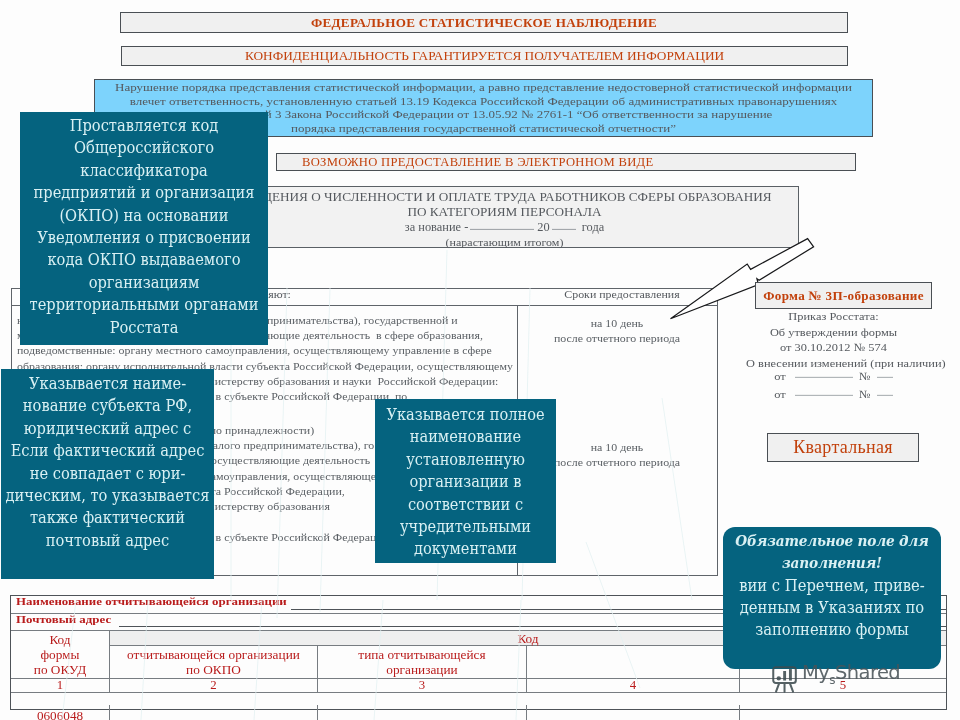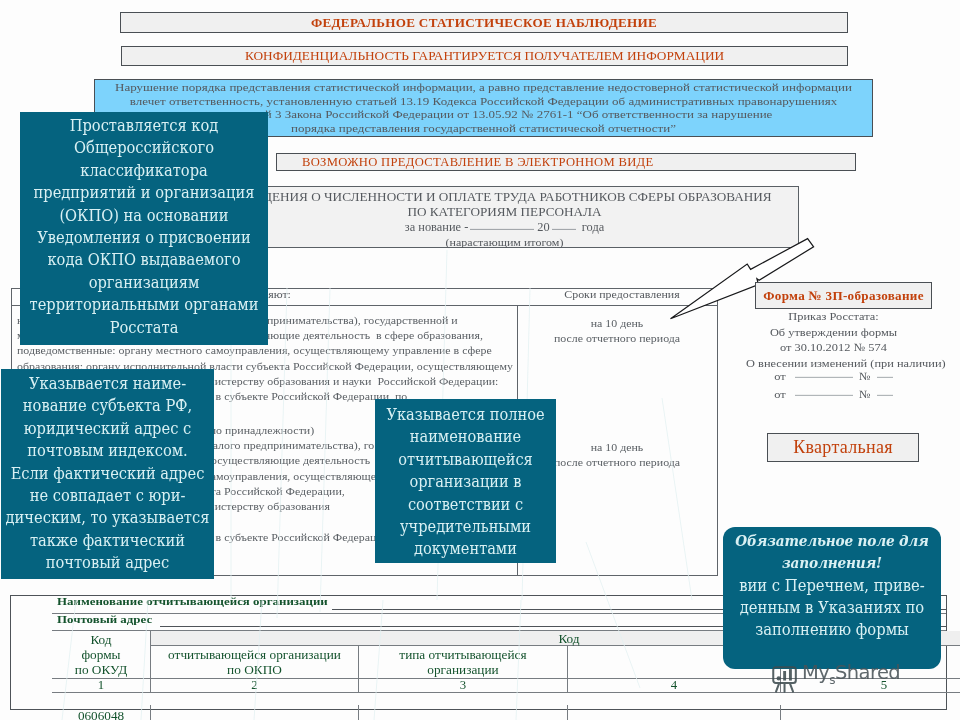--- a/index.html
+++ b/index.html
@@ -69,21 +69,21 @@
   #formpanel .fprow.f1{margin-top:-4px;}
   .fprow .lb{display:inline-block;}
   .fprow .blank{display:inline-block;border-bottom:1px solid #9aa0a4;vertical-align:2px;height:10px;}
   .fprow .w1{width:58px;margin:0 3px 0 6px;}
   .fprow .w2{width:16px;margin-left:3px;}
   #fp-period{position:relative;left:21px;top:31px;width:150px;height:27px;
              font-size:18px;font-weight:normal;}
 
   
   #bottab{position:absolute;left:10px;top:595px;width:937px;height:115px;
-          border:1.4px solid #4e5358;box-sizing:border-box;background:#fdfdfd;color:#14532d;padding-left:41px;}
+          border:1.4px solid #4e5358;box-sizing:border-box;background:#fdfdfd;color:#b91c1c;}
   .bt-r1{position:relative;height:17px;border-bottom:1.2px solid #777c81;}
   .bt-r2{position:relative;height:16px;border-bottom:1.2px solid #777c81;}
   .btlabel{position:absolute;left:5px;top:0px;font-size:12.9px;font-weight:bold;white-space:nowrap;
            transform:scaleY(.86);transform-origin:left top;}
   .bt-r1 .btrule{position:absolute;left:280px;right:0px;top:13px;border-bottom:1.5px solid #4e5358;}
   .bt-r2 .btrule{position:absolute;left:108px;right:0px;top:12px;border-bottom:1.5px solid #4e5358;}
   .bt-grid{position:relative;height:75px;}
   .bgc{position:absolute;text-align:center;font-size:13.3px;line-height:15px;}
   .bgc > div{transform:scaleY(.88);}
   .c1{left:0;top:0;width:99px;height:47px;border-right:1.2px solid #777c81;padding-top:2px;box-sizing:border-box;}
@@ -291,32 +291,31 @@
     <span class="cline">кода ОКПО выдаваемого</span>
     <span class="cline">организациям</span>
     <span class="cline">территориальными органами</span>
     <span class="cline">Росстата</span>
   </div>
 
   <div class="callout" id="co2">
     <span class="cline">Указывается наиме-</span>
     <span class="cline">нование субъекта РФ,</span>
     <span class="cline">юридический адрес с</span>
-    <span class="cline">почтовым индексом.</span>
     <span class="cline">Если фактический адрес</span>
     <span class="cline">не совпадает с юри-</span>
     <span class="cline">дическим, то указывается</span>
     <span class="cline">также фактический</span>
     <span class="cline">почтовый адрес</span>
   </div>
 
   <div class="callout" id="co3">
     <span class="cline">Указывается полное</span>
     <span class="cline">наименование</span>
-    <span class="cline">отчитывающейся</span>
+    <span class="cline">установленную</span>
     <span class="cline">организации в</span>
     <span class="cline">соответствии с</span>
     <span class="cline">учредительными</span>
     <span class="cline">документами</span>
   </div>
 
   <div class="callout" id="co4">
     <span class="cline bi">Обязательное поле для</span>
     <span class="cline bi">заполнения!</span>
     <span class="cline">вии с Перечнем, приве-</span>

